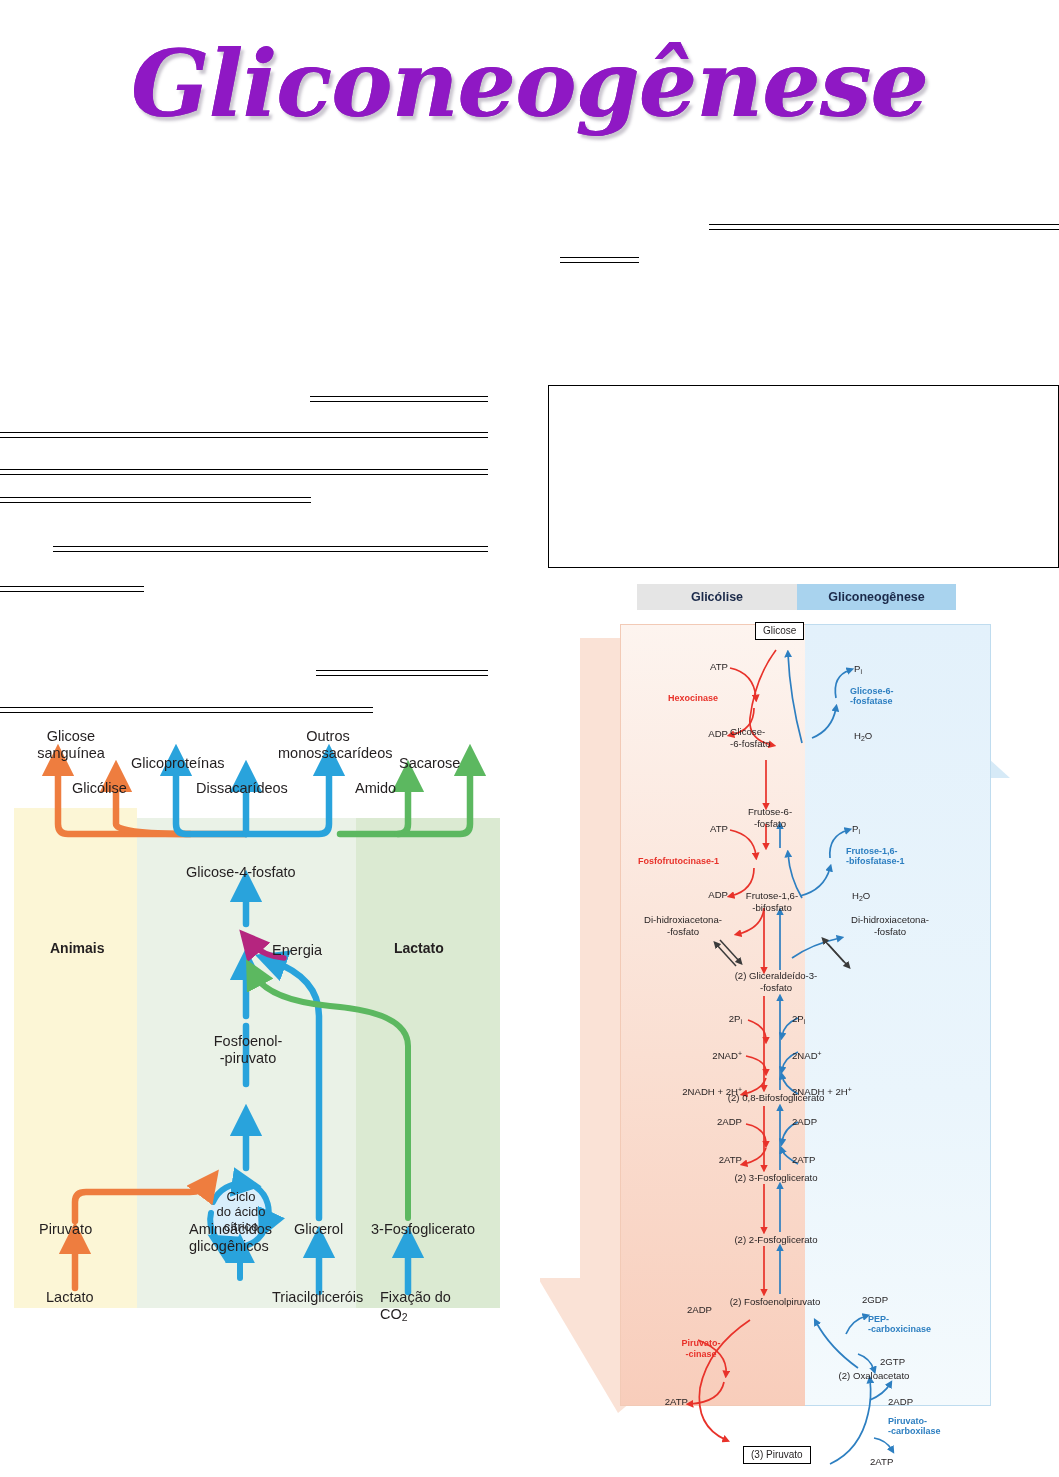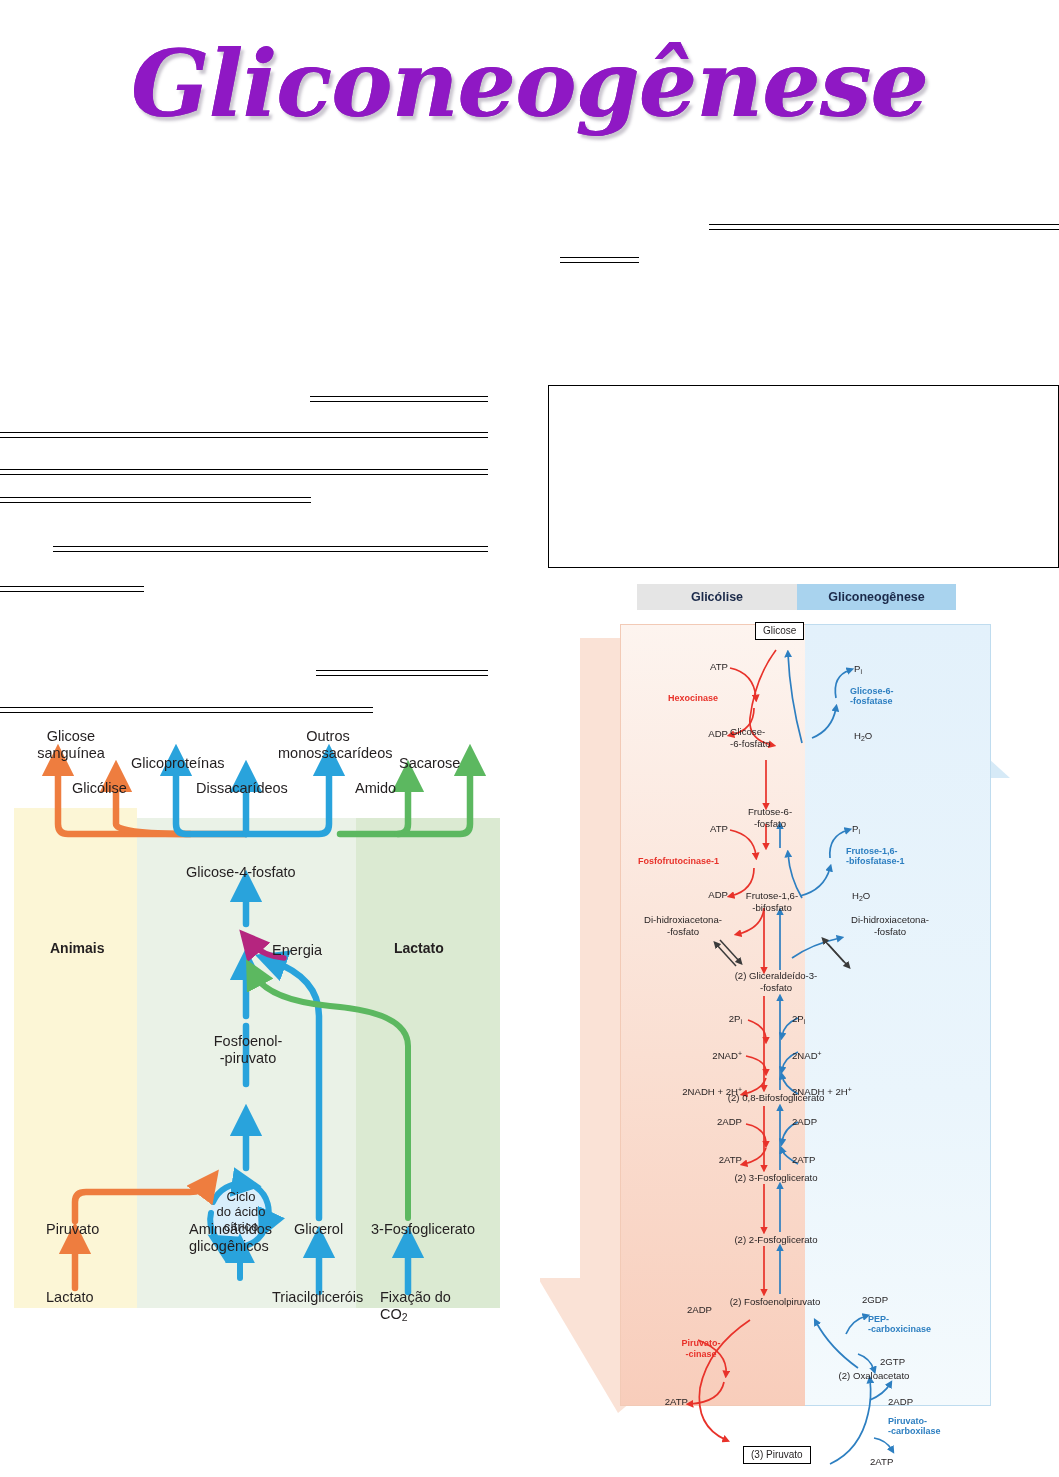--- a/index.html
+++ b/index.html
@@ -160,21 +160,21 @@
   <div class="lbl" style="left:399px;top:39px;">Sacarose</div>
 
   <div class="lbl b" style="left:50px;top:224px;">Animais</div>
   <div class="lbl b" style="left:394px;top:224px;">Lactato</div>
 
   <div class="lbl" style="left:186px;top:148px;">Glicose-4-fosfato</div>
   <div class="lbl" style="left:272px;top:226px;">Energia</div>
   <div class="lbl" style="left:198px;top:317px;width:100px;text-align:center;">Fosfoenol-<br>-piruvato</div>
   <div class="lbl" style="left:210px;top:473px;width:62px;text-align:center;font-size:13px;line-height:15px;">Ciclo<br>do ácido<br>cítrico</div>
 
-  <div class="lbl" style="left:46px;top:505px;">Piruvato</div>
+  <div class="lbl" style="left:39px;top:505px;">Piruvato</div>
   <div class="lbl" style="left:46px;top:573px;">Lactato</div>
   <div class="lbl" style="left:189px;top:505px;width:104px;">Aminoácidos<br>glicogênicos</div>
   <div class="lbl" style="left:294px;top:505px;">Glicerol</div>
   <div class="lbl" style="left:272px;top:573px;">Triacilgliceróis</div>
   <div class="lbl" style="left:371px;top:505px;">3-Fosfoglicerato</div>
   <div class="lbl" style="left:380px;top:573px;width:76px;">Fixação do<br>CO<sub>2</sub></div>
 </div>
 
 <div id="fig-right">
 

